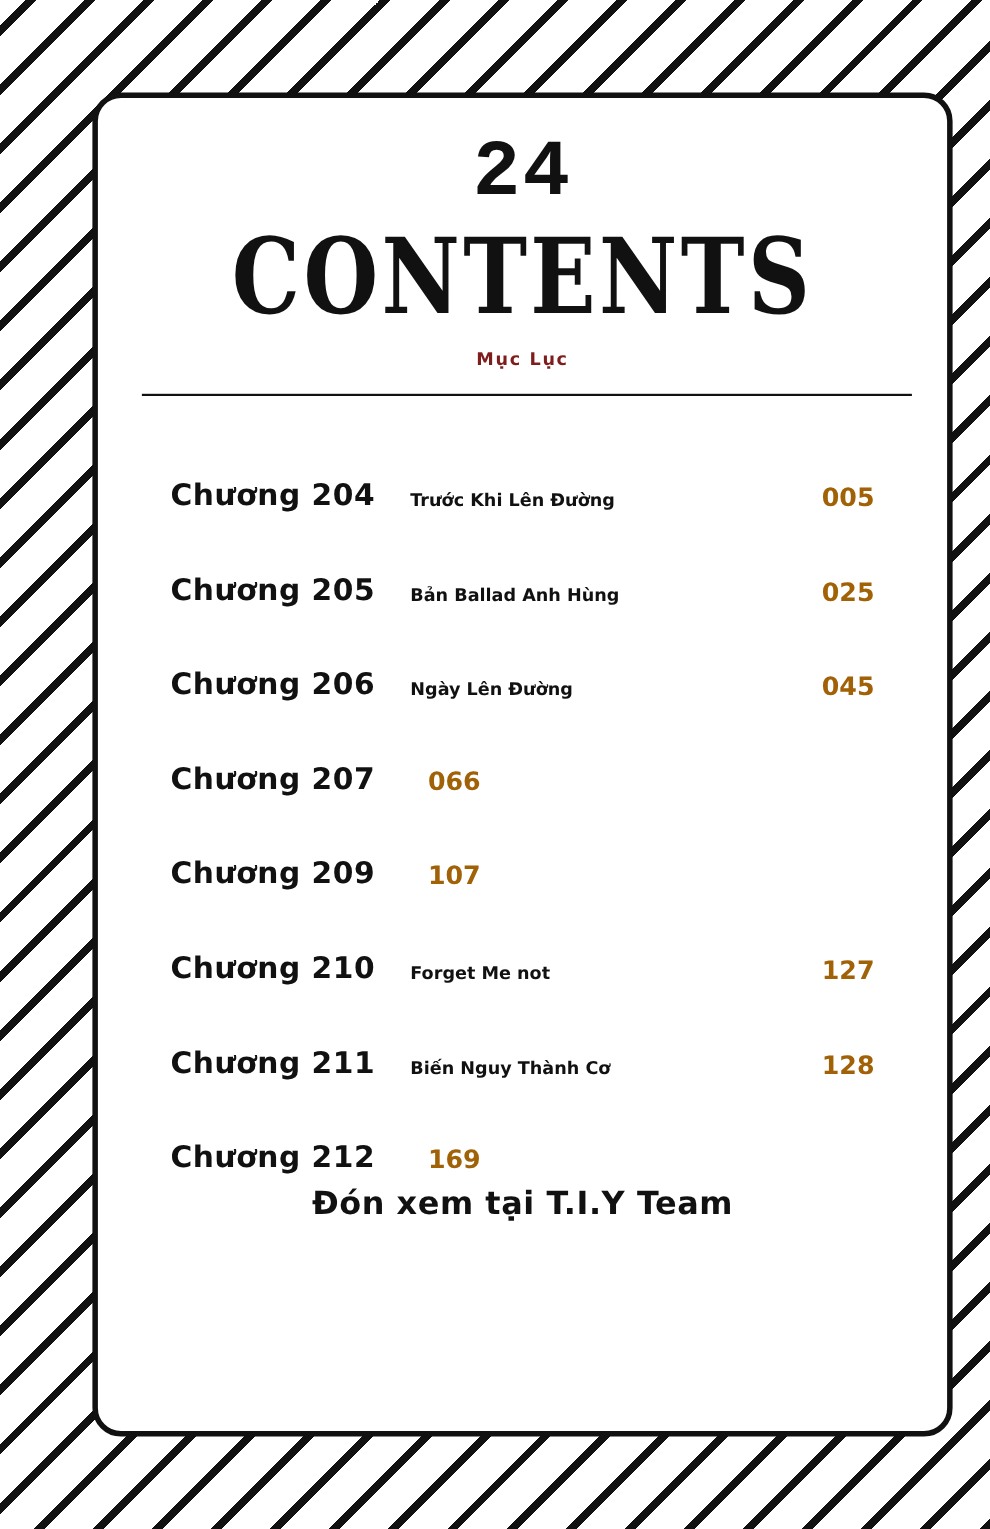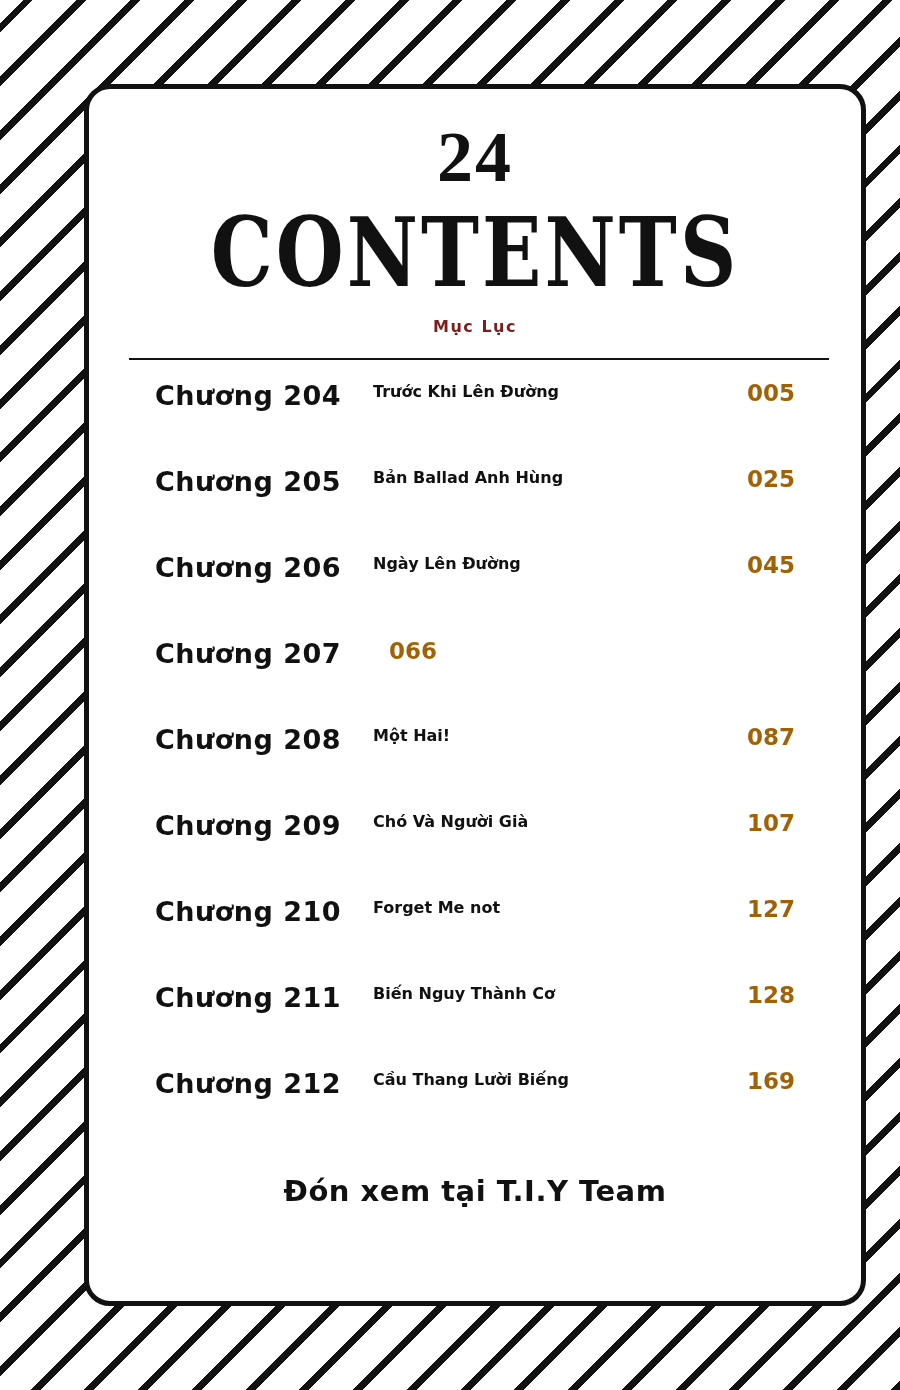--- a/index.html
+++ b/index.html
@@ -53,21 +53,21 @@
     padding: 0 40px;
     box-sizing: border-box;
   }
 
   
   .header {
     text-align: center;
     padding-top: 34px;
   }
   .volume-number {
-    font-family: Liberation Serif, serif;
+    font-family: Liberation Mono, monospace;
     font-weight: bold;
     font-size: 72px;
     line-height: 0.95;
     letter-spacing: 2px;
     color: #111111;
   }
   .contents-title {
     font-family: "DejaVu Serif", serif;
     font-weight: bold;
     font-size: 78px;
@@ -94,21 +94,21 @@
     background: #111111;
   }
 
   
   .toc {
     margin-top: 20px;
     padding: 0 26px;
   }
   .toc-row {
     display: flex;
-    align-items: flex-start;
+    align-items: flex-end;
     min-height: 86px;
   }
   .toc-chapter {
     flex: 0 0 208px;
     font-family: "DejaVu Sans", sans-serif;
     font-weight: bold;
     font-size: 27px;
     letter-spacing: 0.5px;
     color: #111111;
     white-space: nowrap;
@@ -128,21 +128,21 @@
     text-align: right;
     font-family: "DejaVu Sans", sans-serif;
     font-weight: bold;
     font-size: 23px;
     color: #a16207;
   }
 
   
   .footer {
     text-align: center;
-    margin-top: 20px;
+    margin-top: 9px;
     font-family: "DejaVu Sans", sans-serif;
     font-weight: bold;
     font-size: 29px;
     letter-spacing: 0.5px;
     color: #111111;
   }
 </style>
 </head>
 <body>
 
@@ -176,47 +176,40 @@
           <div class="toc-chapter">Chương 206</div>
           <div class="toc-name">Ngày Lên Đường</div>
           <div class="toc-page">045</div>
         </div>
 
         <div class="toc-row">
           <div class="toc-chapter">Chương 207</div>
           <div class="toc-page">066</div>
         </div>
 
-        <div class="toc-row">
-          <div class="toc-chapter">Chương 208</div>
-          <div class="toc-name">Một Hai!</div>
-          <div class="toc-page">087</div>
-        </div>
 
         <div class="toc-row">
           <div class="toc-chapter">Chương 209</div>
-          <div class="toc-name">Chó Và Người Già</div>
           <div class="toc-page">107</div>
         </div>
 
         <div class="toc-row">
           <div class="toc-chapter">Chương 210</div>
           <div class="toc-name">Forget Me not</div>
           <div class="toc-page">127</div>
         </div>
 
         <div class="toc-row">
           <div class="toc-chapter">Chương 211</div>
           <div class="toc-name">Biến Nguy Thành Cơ</div>
           <div class="toc-page">128</div>
         </div>
 
         <div class="toc-row">
           <div class="toc-chapter">Chương 212</div>
-          <div class="toc-name">Cầu Thang Lười Biếng</div>
           <div class="toc-page">169</div>
         </div>
 
       </div>
 
       <div class="footer">Đón xem tại T.I.Y Team</div>
 
     </div>
   </div>
 </div>

